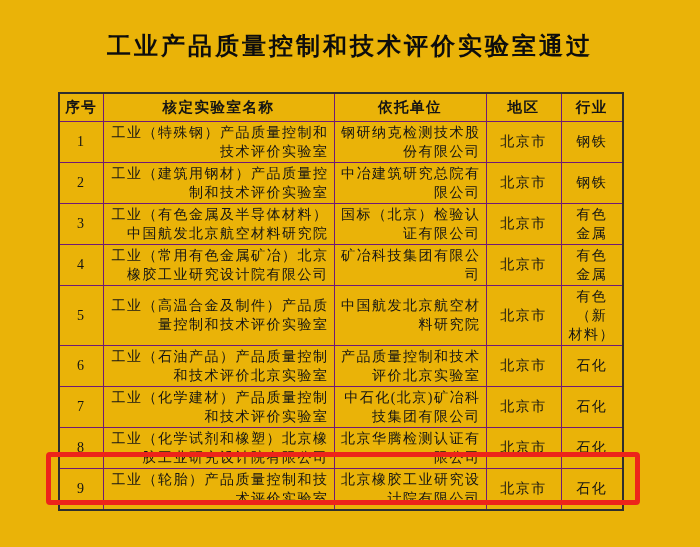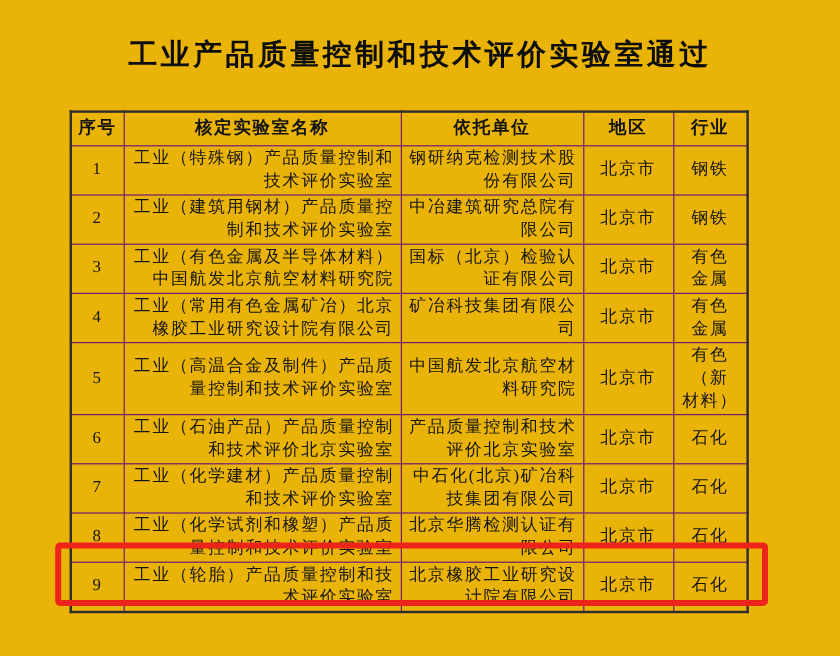--- a/index.html
+++ b/index.html
@@ -158,21 +158,21 @@
   </tr>
         <tr>
     <td class="c-no">7</td>
     <td class="c-lab">工业（化学建材）产品质量控制和技术评价实验室</td>
     <td class="c-org">中石化(北京)矿冶科技集团有限公司</td>
     <td class="c-region">北京市</td>
     <td class="c-industry">石化</td>
   </tr>
         <tr>
     <td class="c-no">8</td>
-    <td class="c-lab">工业（化学试剂和橡塑）产品质量控制和技术评价实验室</td>
+    <td class="c-lab">工业（化学试剂和橡塑）北京橡胶工业研究设计院有限公司</td>
     <td class="c-org">北京华腾检测认证有限公司</td>
     <td class="c-region">北京市</td>
     <td class="c-industry">石化</td>
   </tr>
         <tr>
     <td class="c-no">9</td>
     <td class="c-lab">工业（轮胎）产品质量控制和技术评价实验室</td>
     <td class="c-org">北京橡胶工业研究设计院有限公司</td>
     <td class="c-region">北京市</td>
     <td class="c-industry">石化</td>

